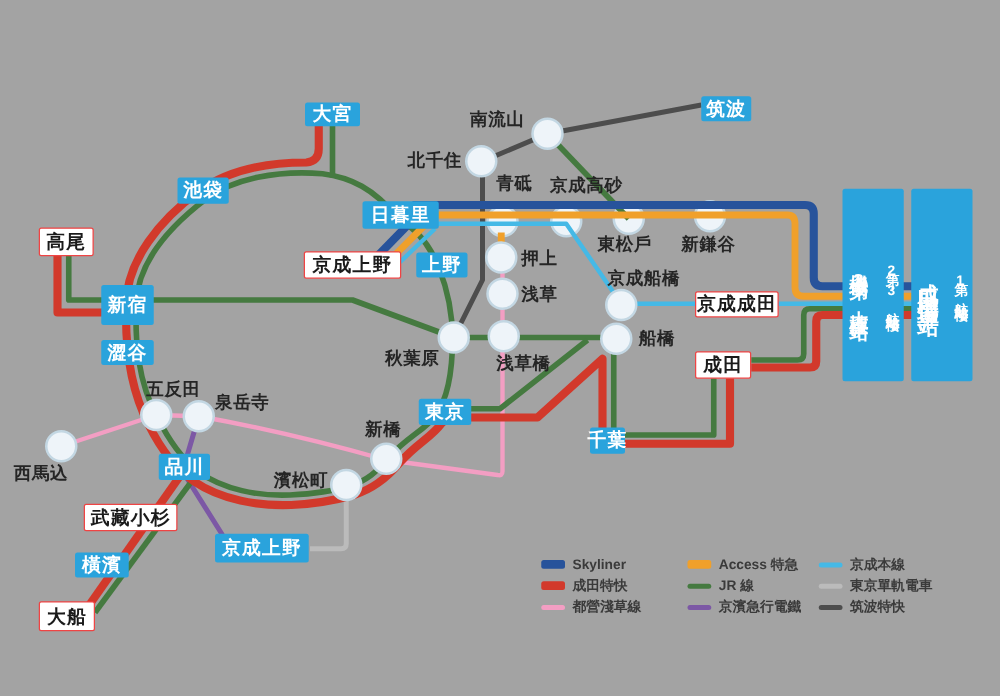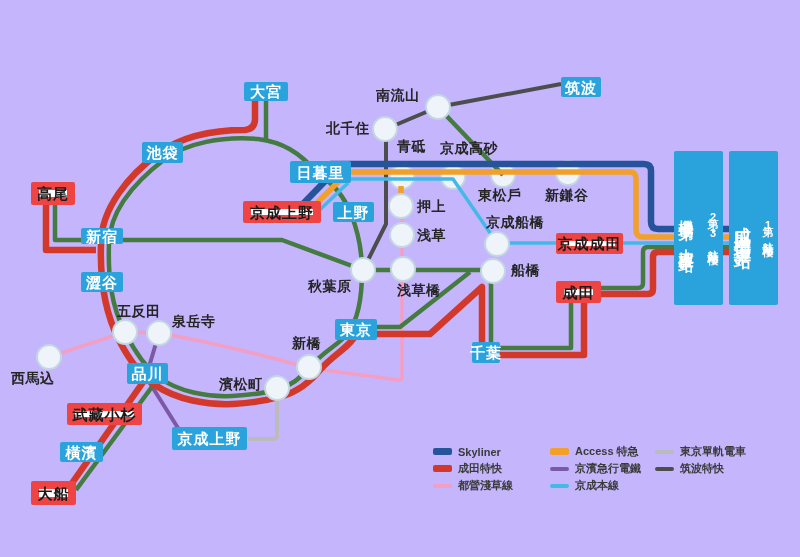--- a/index.html
+++ b/index.html
@@ -1,32 +1,32 @@
 <!DOCTYPE html>
 <html><head>
 <meta charset="utf-8">
 <style>
   html,body{margin:0;padding:0;background:#fff;}
   .stage{
-    position:relative;width:800px;height:557px;overflow:hidden;background:#c4b5fd;
+    position:relative;width:800px;height:557px;overflow:hidden;background:#a3a3a3;
     font-family:"Liberation Sans","DejaVu Sans",sans-serif;
     text-decoration:underline;
   }
   .stage svg{position:absolute;left:0;top:0;}
   .lbl{
     position:absolute;white-space:nowrap;font-weight:bold;
     font-size:14px;color:#252525;letter-spacing:0.5px;line-height:1;
   }
   .bluebox,.whitebox{
     position:absolute;display:flex;align-items:center;justify-content:center;
     font-weight:bold;font-size:15px;white-space:nowrap;box-sizing:border-box;
     border-radius:2px;line-height:1;letter-spacing:1px;
   }
   .bluebox{background:#2AA3DC;color:#fff;}
-  .whitebox{background:#fff;border:8px solid #ef4444;color:#1a1a1a;}
+  .whitebox{background:#fff;border:1px solid #ef4444;color:#1a1a1a;}
   .terminal{
     position:absolute;background:#2AA3DC;border-radius:2px;color:#fff;
   }
   .t-main,.t-sub{
     position:absolute;top:50%;transform:translateY(-50%);
     writing-mode:vertical-rl;text-orientation:upright;
     font-weight:bold;white-space:nowrap;line-height:1;
   }
   .t-main{left:5px;letter-spacing:3px;}
   .t-sub{right:5px;font-size:11px;letter-spacing:2px;}
@@ -89,21 +89,21 @@
       <circle cx="125" cy="332" r="12" fill="#EEF4F9" stroke="#C3D7E3" stroke-width="2"></circle>
       <circle cx="159" cy="333" r="12" fill="#EEF4F9" stroke="#C3D7E3" stroke-width="2"></circle>
       <circle cx="49" cy="357" r="12" fill="#EEF4F9" stroke="#C3D7E3" stroke-width="2"></circle>
       <circle cx="497" cy="244" r="12" fill="#EEF4F9" stroke="#C3D7E3" stroke-width="2"></circle>
       <circle cx="493" cy="271" r="12" fill="#EEF4F9" stroke="#C3D7E3" stroke-width="2"></circle>
     </svg>
 
   <div id="station-layer">
       <div class="bluebox" style="left: 244px; top: 82px; width: 44px; height: 19px;">大宮</div>
       <div class="bluebox" style="left: 142px; top: 142px; width: 41px; height: 21px;">池袋</div>
-      <div class="bluebox" style="left: 81px; top: 228px; width: 42px; height: 16px;">新宿</div>
+      <div class="bluebox" style="left: 81px; top: 228px; width: 42px; height: 32px;">新宿</div>
       <div class="bluebox" style="left: 81px; top: 272px; width: 42px; height: 20px;">澀谷</div>
       <div class="bluebox" style="left: 127px; top: 363px; width: 41px; height: 21px;">品川</div>
       <div class="bluebox" style="left: 60px; top: 442px; width: 43px; height: 20px;">橫濱</div>
       <div class="bluebox" style="left: 172px; top: 427px; width: 75px; height: 23px;">京成上野</div>
       <div class="bluebox" style="left: 290px; top: 161px; width: 61px; height: 22px;">日暮里</div>
       <div class="bluebox" style="left: 333px; top: 202px; width: 41px; height: 20px;">上野</div>
       <div class="bluebox" style="left: 335px; top: 319px; width: 42px; height: 21px;">東京</div>
       <div class="bluebox" style="left: 472px; top: 342px; width: 28px; height: 21px;">千葉</div>
       <div class="bluebox" style="left: 561px; top: 77px; width: 40px; height: 20px;">筑波</div>
       <div class="whitebox" style="left: 31px; top: 182px; width: 44px; height: 23px;">高尾</div>
@@ -151,20 +151,24 @@
       </div>
       <div class="legend-item">
         <span class="swatch thin" style="background: rgb(243, 158, 195);"></span>
         <span class="legend-label">都營淺草線</span>
       </div>
       <div class="legend-item">
         <span class="swatch thick" style="background: rgb(240, 160, 43);"></span>
         <span class="legend-label">Access 特急</span>
       </div>
       <div class="legend-item">
+        <span class="swatch thin" style="background: rgb(69, 122, 64);"></span>
+        <span class="legend-label">JR 線</span>
+      </div>
+      <div class="legend-item">
         <span class="swatch thin" style="background: rgb(124, 88, 165);"></span>
         <span class="legend-label">京濱急行電鐵</span>
       </div>
       <div class="legend-item">
         <span class="swatch thin" style="background: rgb(69, 185, 230);"></span>
         <span class="legend-label">京成本線</span>
       </div>
       <div class="legend-item">
         <span class="swatch thin" style="background: rgb(187, 187, 187);"></span>
         <span class="legend-label">東京單軌電車</span>

